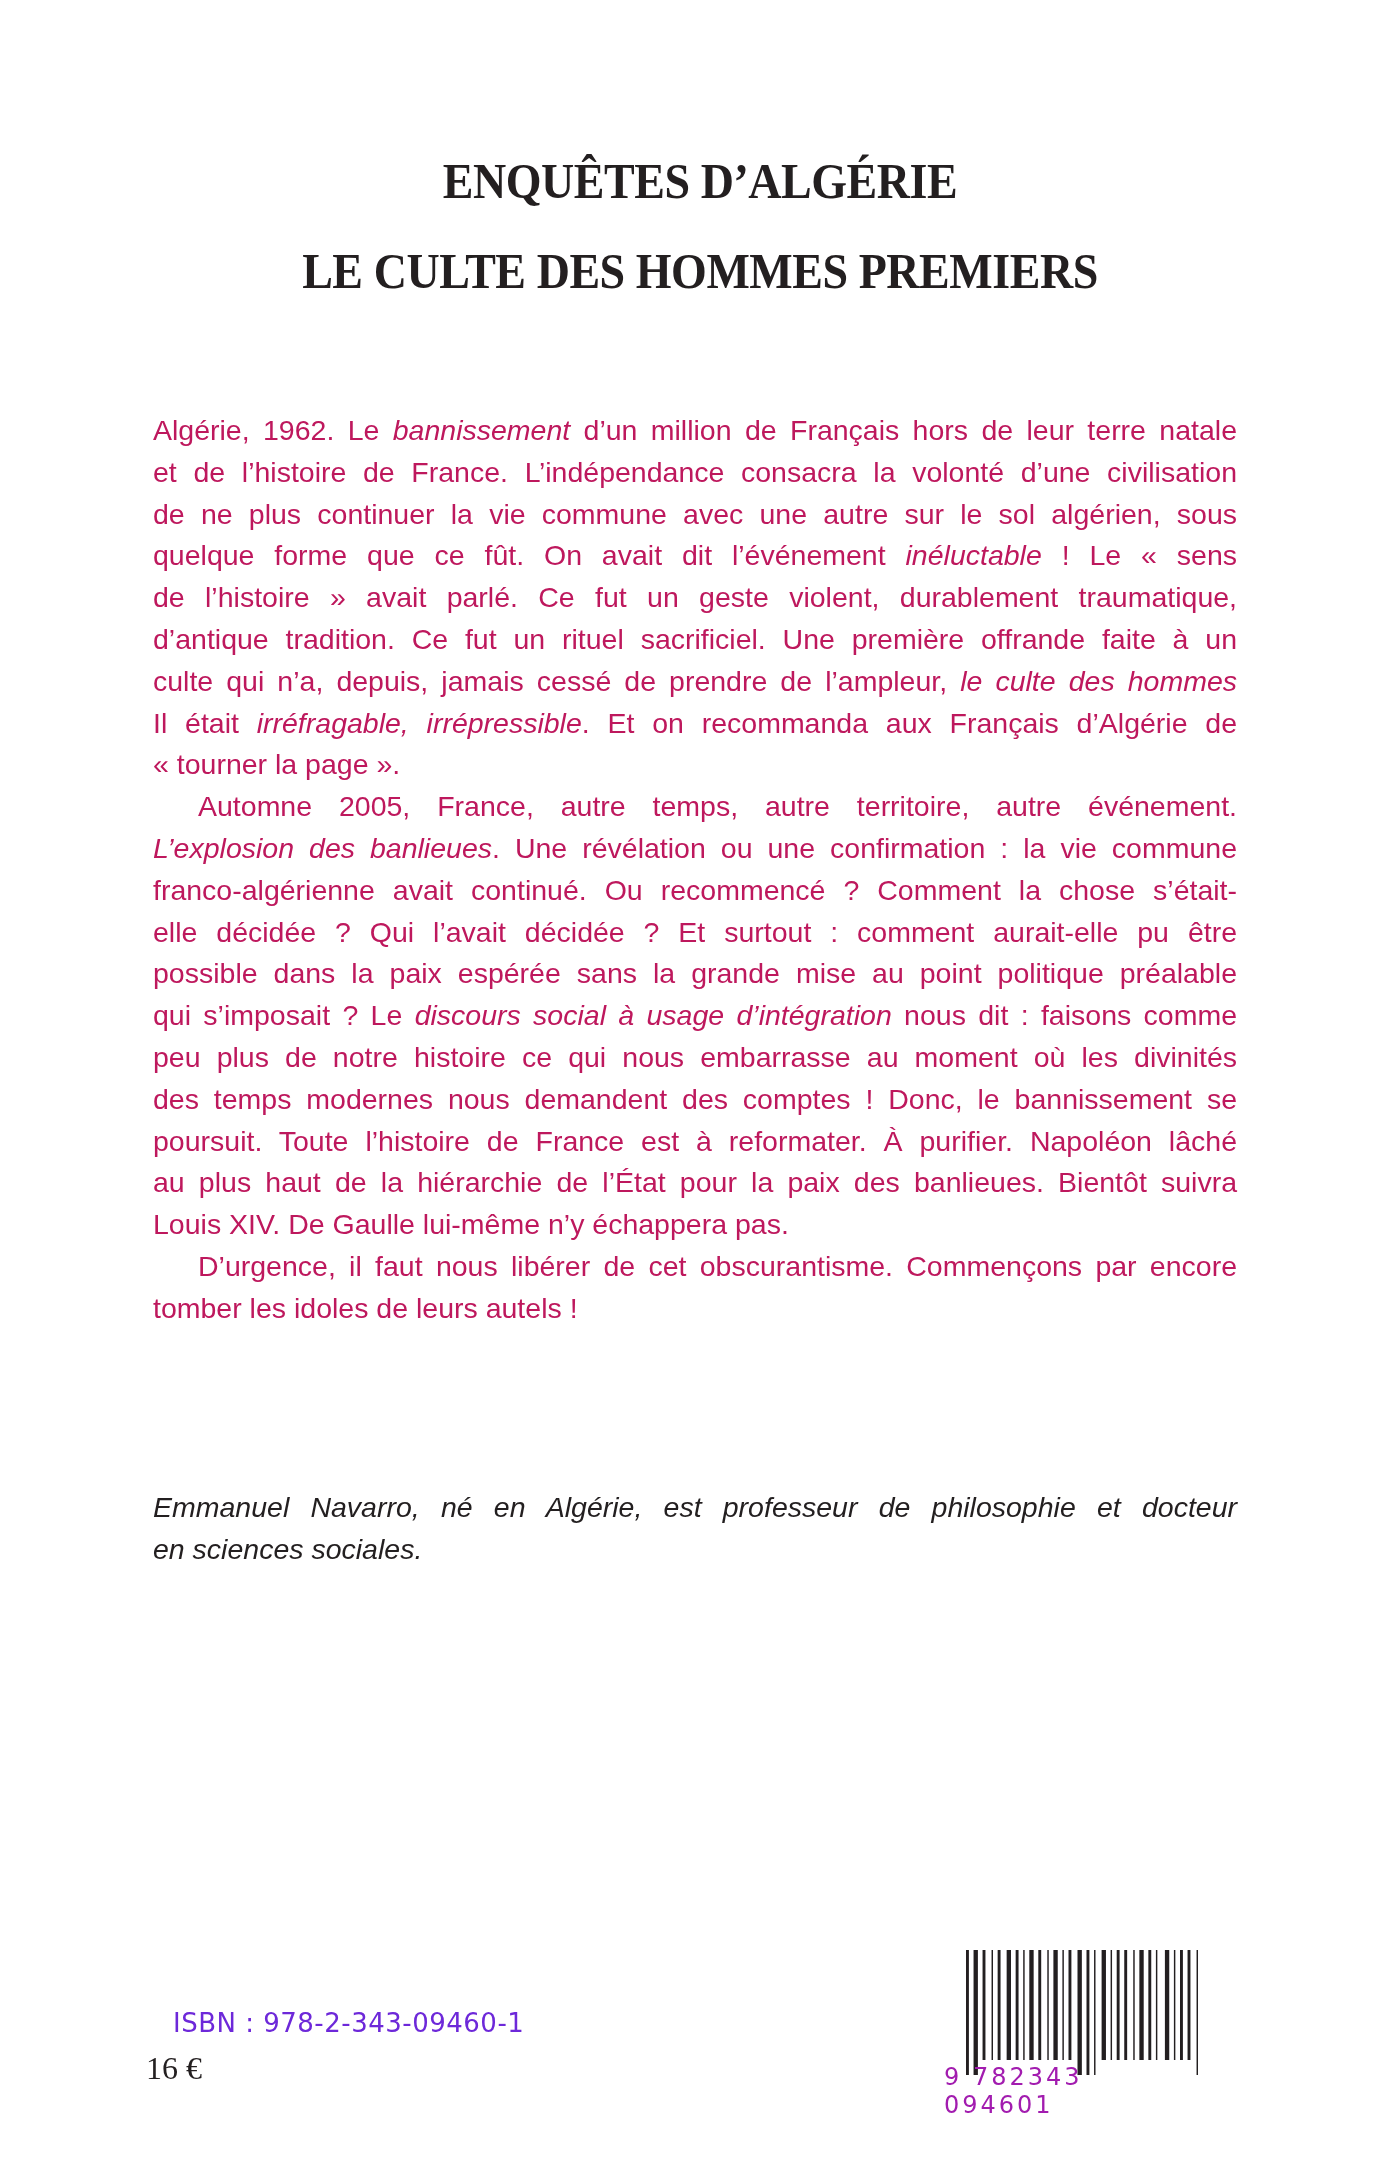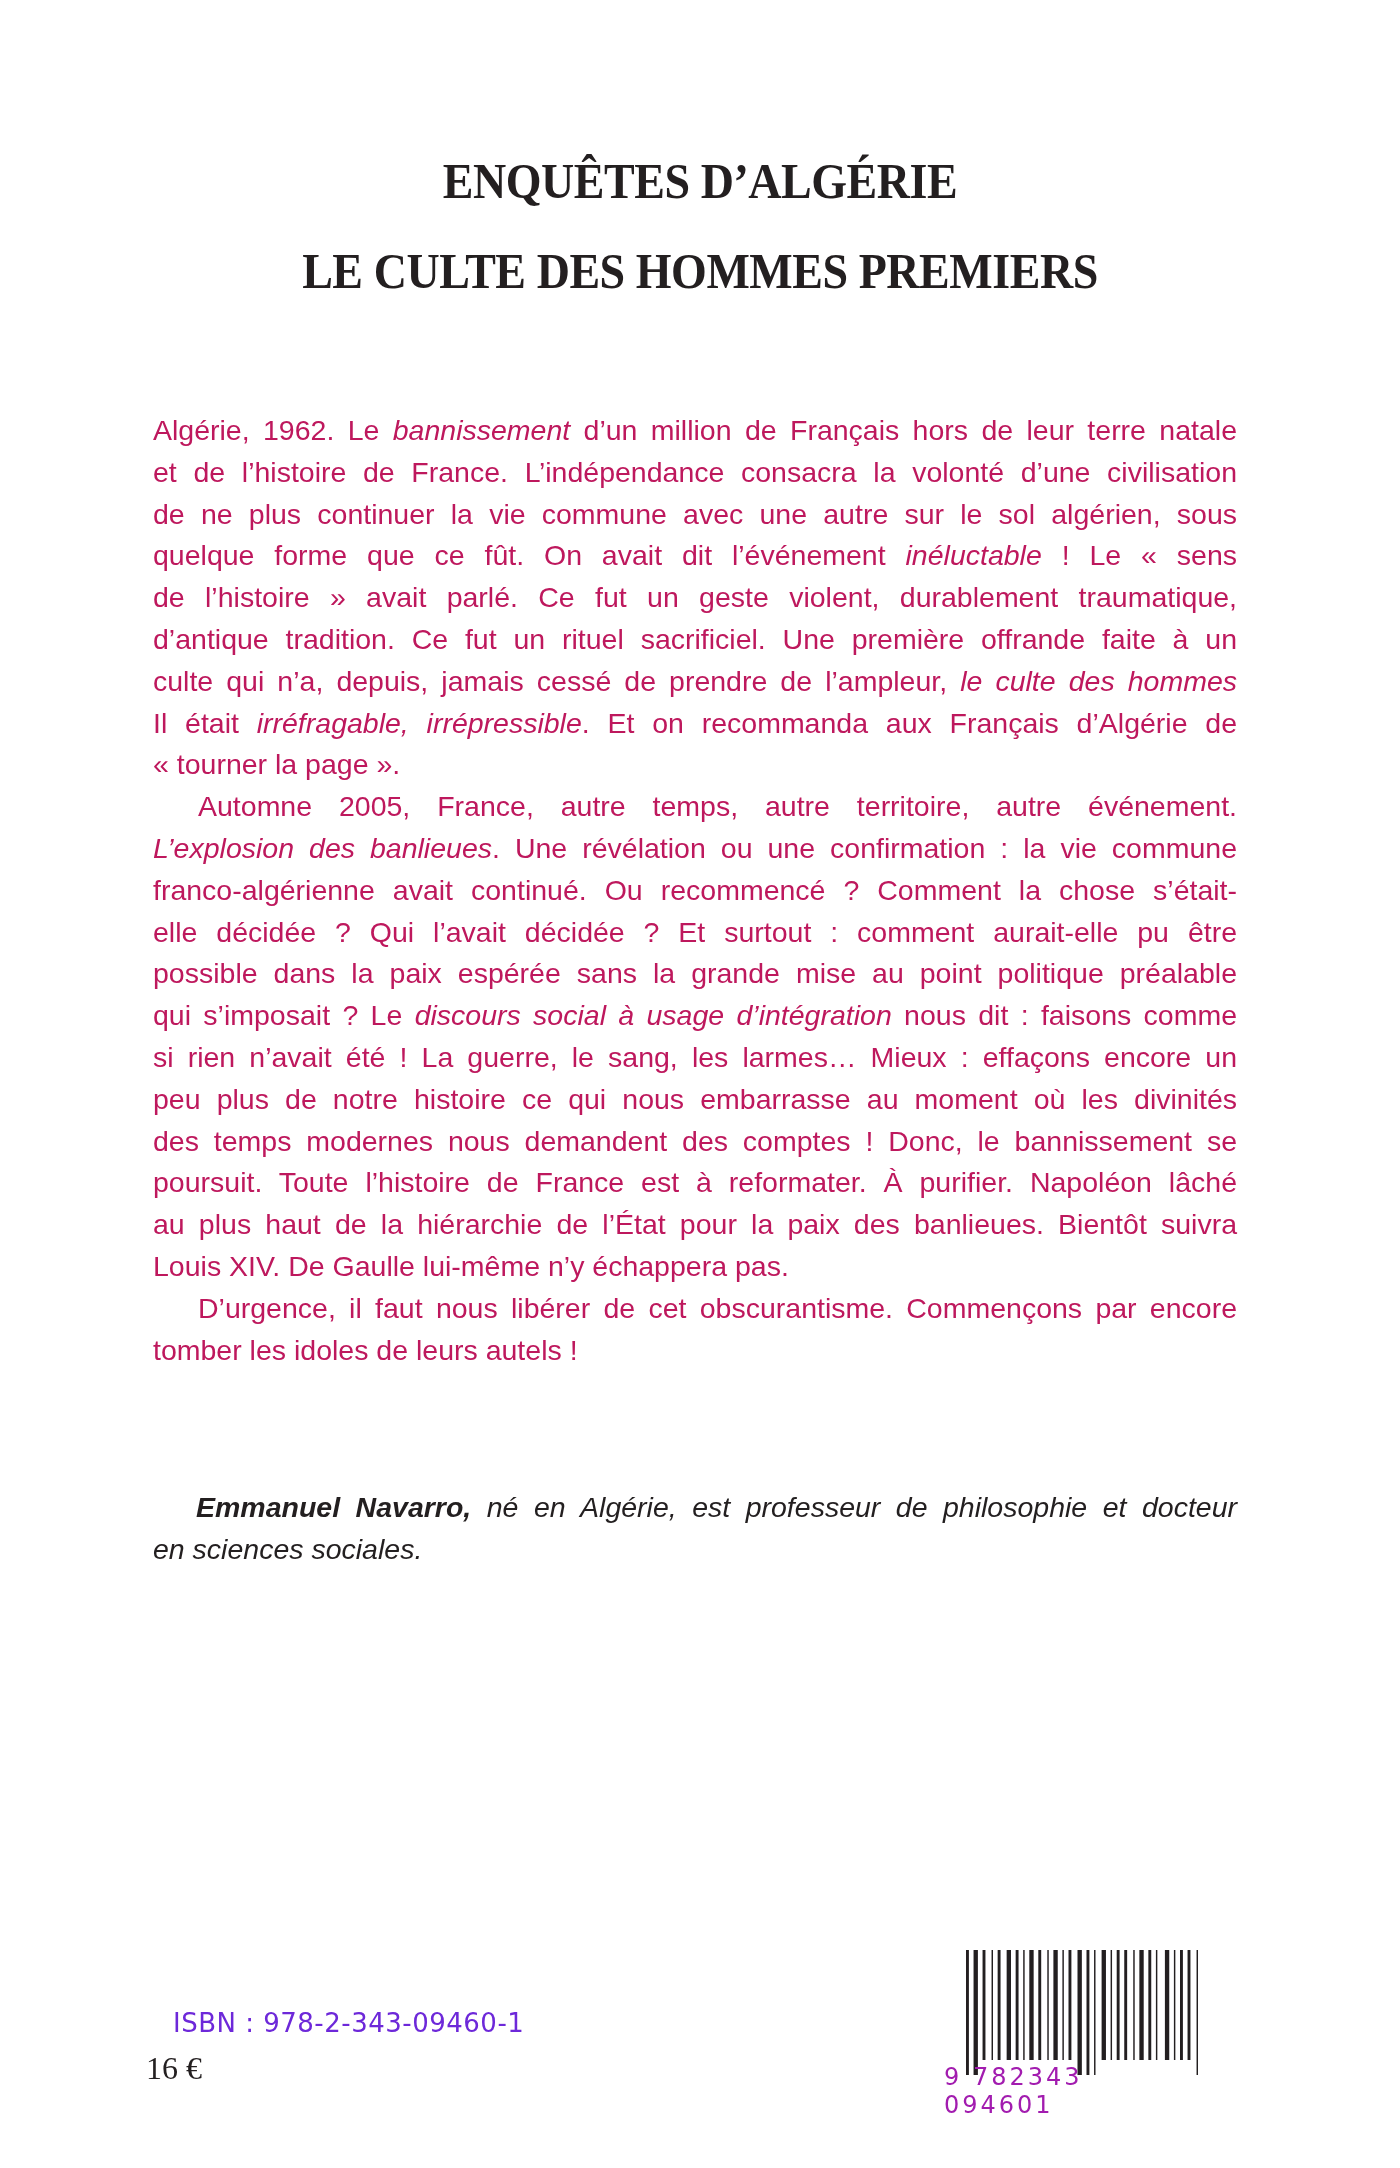--- a/index.html
+++ b/index.html
@@ -14,21 +14,21 @@
   .body {
     position: absolute; left: 153px; width: 1084px; top: 410px;
     font-family: "Liberation Sans", sans-serif; font-size: 28.5px; color: #be185d;
   }
   .line { height: 41.8px; line-height: 41.8px; white-space: nowrap; text-align: justify; text-align-last: justify; }
   .line.last { text-align-last: left; }
   .line.indent { padding-left: 45px; }
   .author-block { position: absolute; left: 153px; width: 1084px; top: 1487px;
     font-family: "Liberation Sans", sans-serif; font-size: 28.5px; color: #231f20; }
   .author-block .line { font-style: italic; }
-  b { font-weight: bold; margin-left: 43px; }
+  b { font-weight: normal; }
   i { font-style: italic; }
   #isbn { position: absolute; left: 153px; top: 2008px; font-family: "DejaVu Sans", sans-serif; font-size: 26px; color: #6d28d9; letter-spacing: 0.5px; margin-left: 20px; }
   #price { position: absolute; left: 146px; top: 2050px; font-family: "Liberation Serif", serif; font-size: 32px; color: #231f20; }
   #barcode { position: absolute; left: 960px; top: 1950px; width: 240px; height: 150px; }
   #barcode-digits { position: absolute; left: 944px; top: 2063px; width: 240px; font-family: "DejaVu Sans", sans-serif; font-size: 24px; color: #a21caf; letter-spacing: 3px; }
 </style>
 </head>
 <body>
 
 <div class="title" id="title1">ENQUÊTES D’ALGÉRIE</div>
@@ -43,21 +43,20 @@
     <div class="line">d’antique tradition. Ce fut un rituel sacrificiel. Une première offrande faite à un</div>
     <div class="line">culte qui n’a, depuis, jamais cessé de prendre de l’ampleur, <i>le culte des hommes</i></div>
     <div class="line">Il était <i>irréfragable, irrépressible</i>. Et on recommanda aux Français d’Algérie de</div>
     <div class="line last">« tourner la page ».</div>
     <div class="line indent">Automne 2005, France, autre temps, autre territoire, autre événement.</div>
     <div class="line"><i>L’explosion des banlieues</i>. Une révélation ou une confirmation : la vie commune</div>
     <div class="line">franco-algérienne avait continué. Ou recommencé ? Comment la chose s’était-</div>
     <div class="line">elle décidée ? Qui l’avait décidée ? Et surtout : comment aurait-elle pu être</div>
     <div class="line">possible dans la paix espérée sans la grande mise au point politique préalable</div>
     <div class="line">qui s’imposait ? Le <i>discours social à usage d’intégration</i> nous dit : faisons comme</div>
-    <div class="line">si rien n’avait été ! La guerre, le sang, les larmes… Mieux : effaçons encore un</div>
     <div class="line">peu plus de notre histoire ce qui nous embarrasse au moment où les divinités</div>
     <div class="line">des temps modernes nous demandent des comptes ! Donc, le bannissement se</div>
     <div class="line">poursuit. Toute l’histoire de France est à reformater. À purifier. Napoléon lâché</div>
     <div class="line">au plus haut de la hiérarchie de l’État pour la paix des banlieues. Bientôt suivra</div>
     <div class="line last">Louis XIV. De Gaulle lui-même n’y échappera pas.</div>
     <div class="line indent">D’urgence, il faut nous libérer de cet obscurantisme. Commençons par encore</div>
     <div class="line last">tomber les idoles de leurs autels !</div>
   </div>
 
 <div class="author-block">

